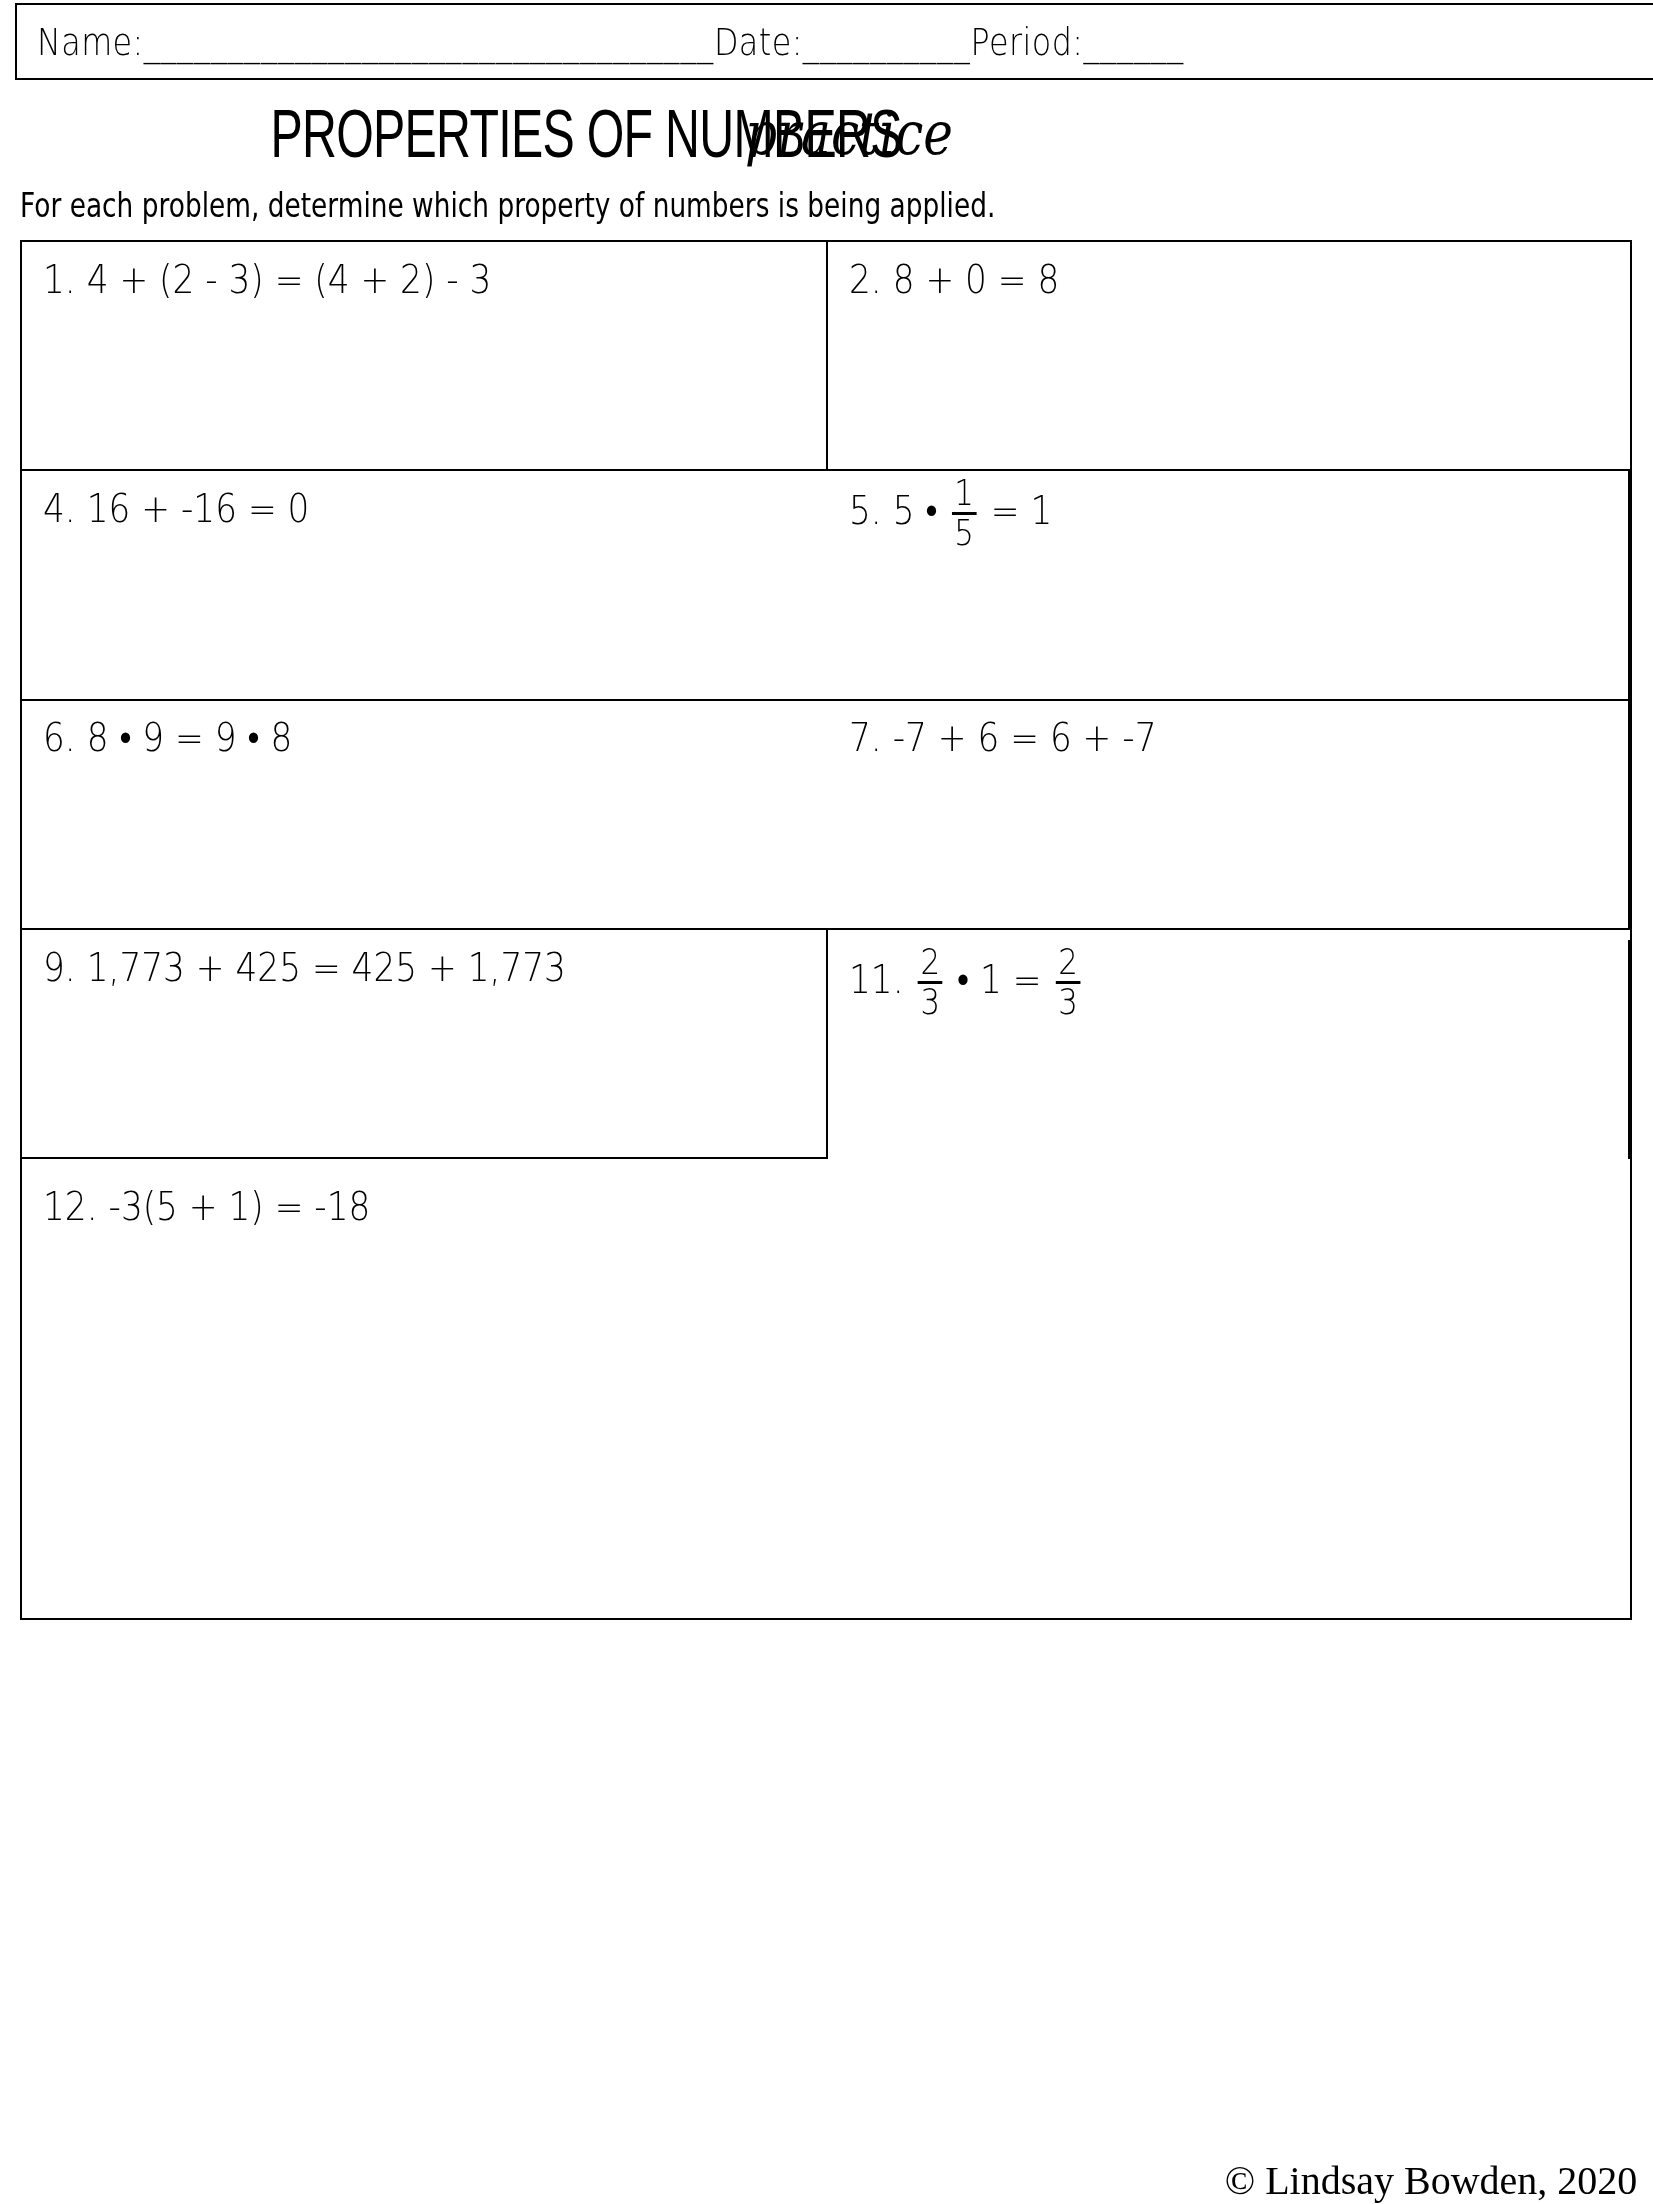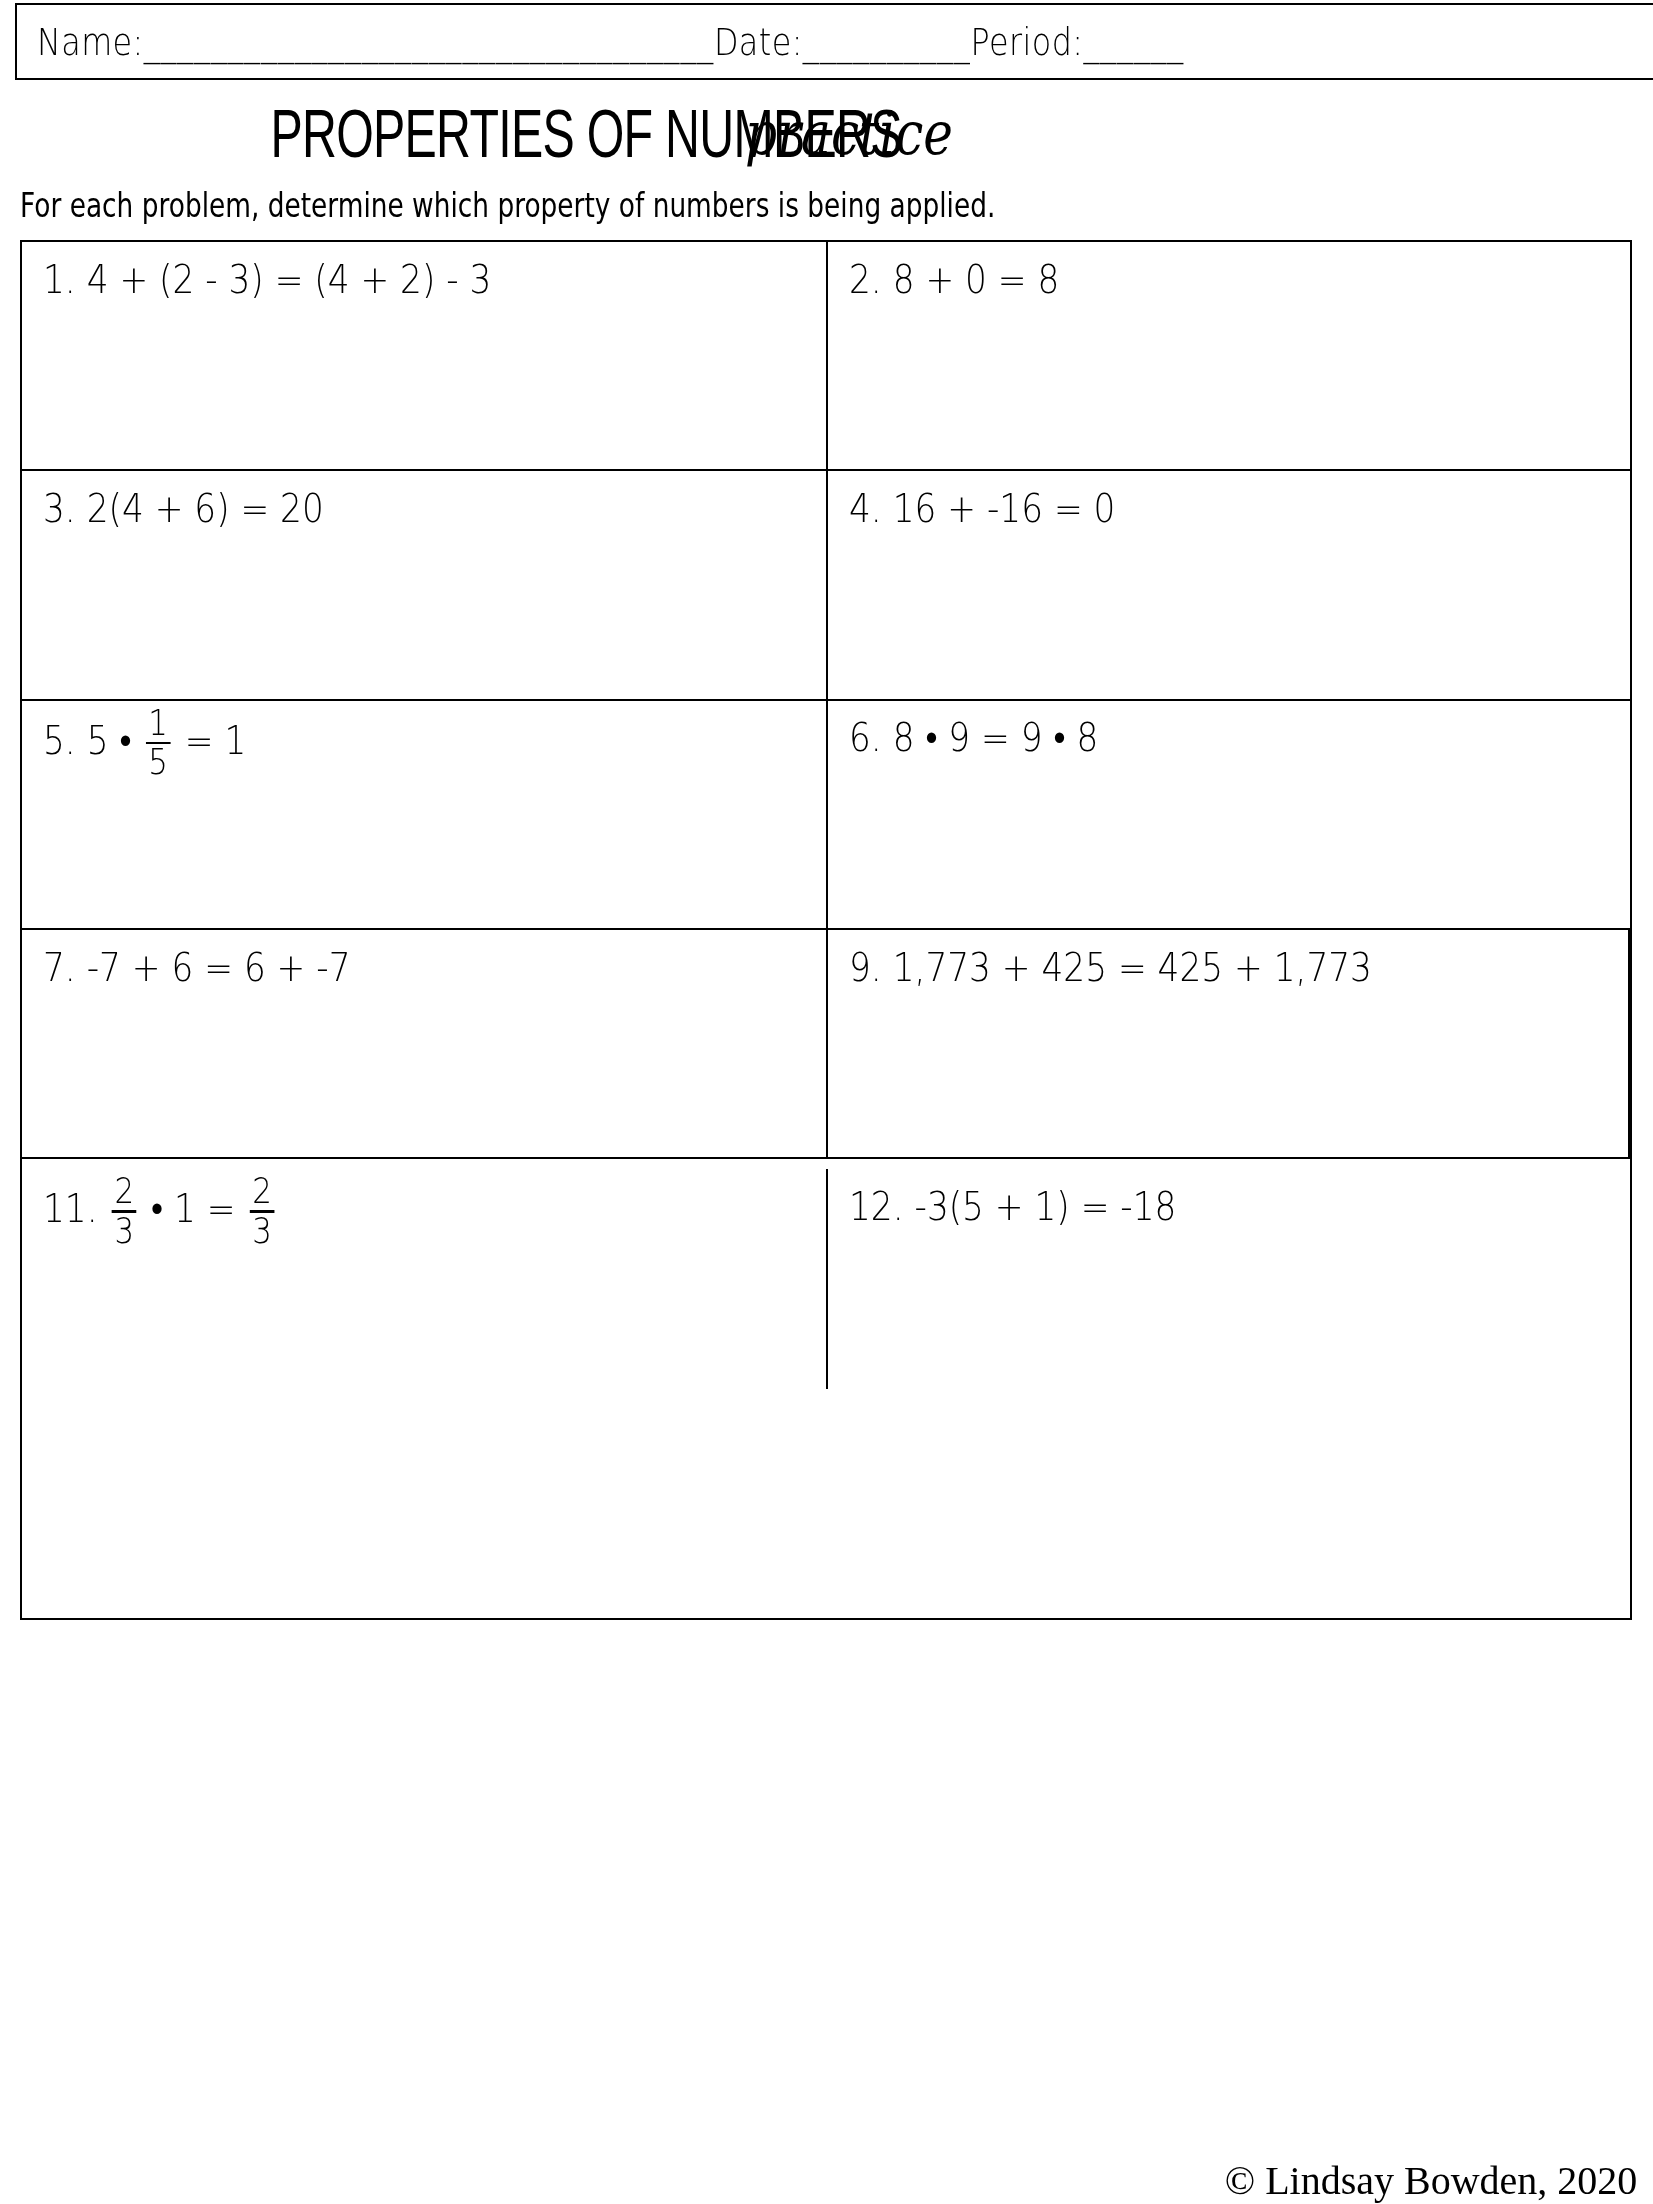--- a/index.html
+++ b/index.html
@@ -173,26 +173,20 @@
       <span>4 + (2 - 3) = (4 + 2) - 3</span>
     </div>
   </div>
   <div class="cell">
     <div class="problem">
       <span>2.</span>
       <span>8 + 0 = 8</span>
     </div>
   </div>
 
-  <div class="cell left">
-    <div class="problem">
-      <span>3.</span>
-      <span>2(4 + 6) = 20</span>
-    </div>
-  </div>
   <div class="cell">
     <div class="problem">
       <span>4.</span>
       <span>16 + -16 = 0</span>
     </div>
   </div>
 
   <div class="cell left">
     <div class="problem with-frac">
       <span>5.</span>

